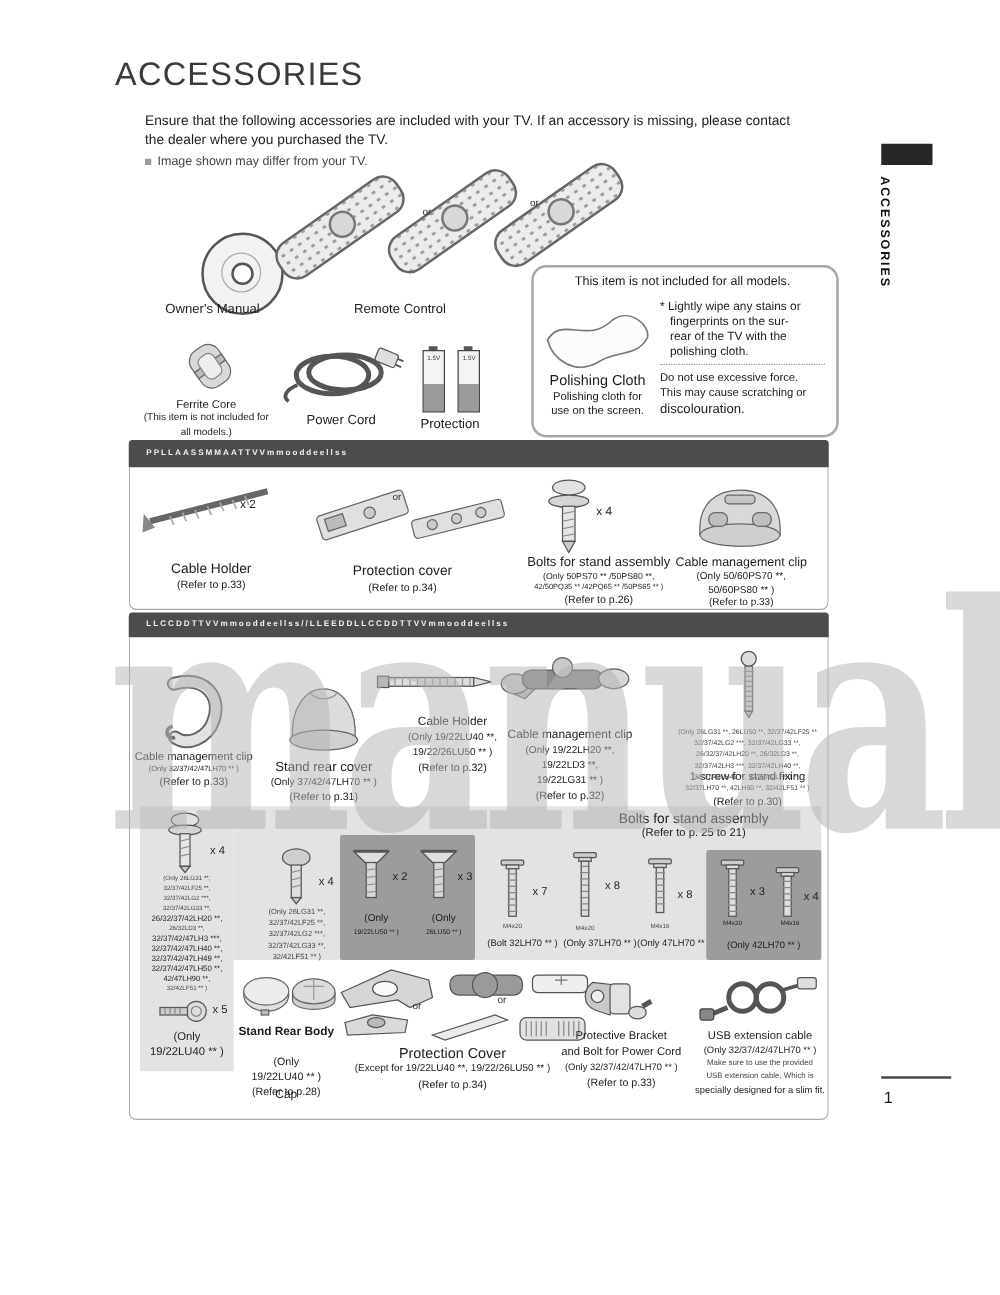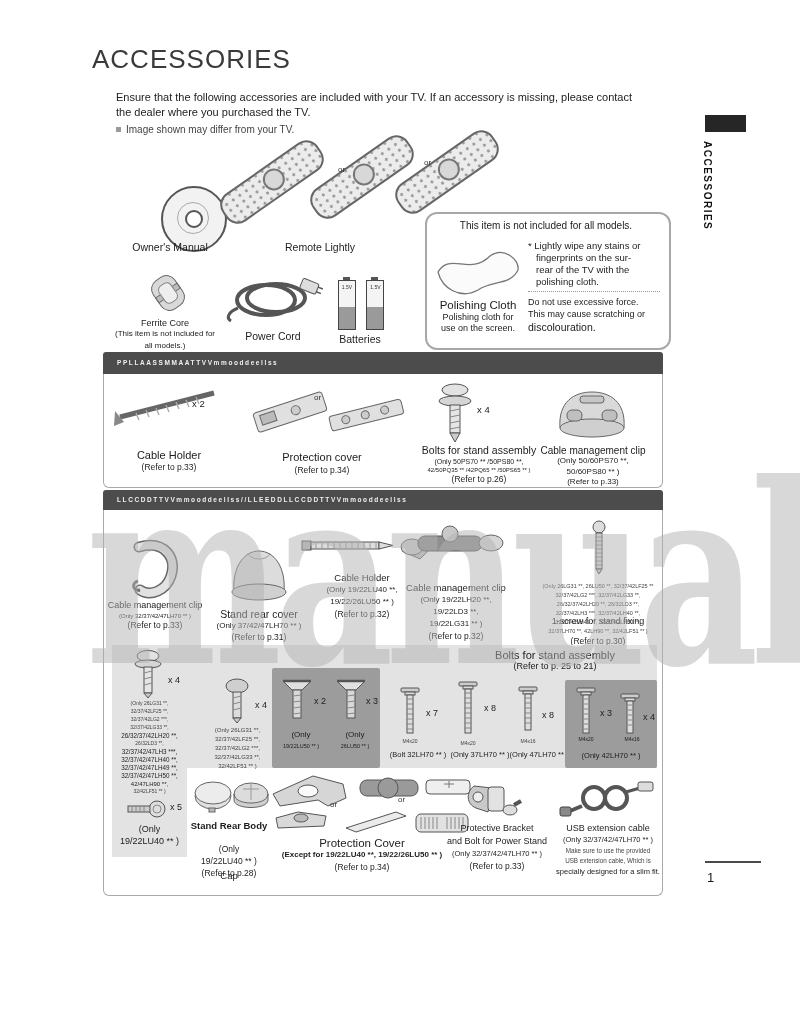--- a/index.html
+++ b/index.html
@@ -79,21 +79,21 @@
       <div class="pad"></div>
     </div>
   <div class="remote" style="left:345px;top:119px;transform:rotate(55deg);">
       <div class="pad"></div>
     </div>
   <div class="remote" style="left:430px;top:114px;transform:rotate(55deg);">
       <div class="pad"></div>
     </div>
   <span class="abs orr" style="left:338px;top:165px;">or</span>
   <span class="abs orr" style="left:424px;top:158px;">or</span>
-  <div class="abs f105 ctr" style="left:240px;top:241px;width:160px;">Remote Lightly</div>
+  <div class="abs f105 ctr" style="left:240px;top:241px;width:160px;">Remote Control</div>
 
   <svg class="abs" style="left:146px;top:270px;" width="44" height="46">
     <g transform="rotate(-35 22 23)">
       <rect x="9" y="6" width="26" height="34" rx="10" fill="#d9d9d9" stroke="#666"></rect>
       <rect x="9" y="20" width="26" height="6" fill="#bbb" stroke="#666"></rect>
       <rect x="15" y="13" width="14" height="20" rx="5" fill="#eee" stroke="#888"></rect>
     </g>
   </svg>
   <div class="abs f9 ctr" style="left:95px;top:318px;width:140px;">Ferrite Core</div>
   <div class="abs f8 ctr" style="left:95px;top:329px;width:140px;">(This item is not included for</div>
@@ -108,21 +108,21 @@
       <line x1="96" y1="12" x2="101" y2="12" stroke="#555" stroke-width="1.5"></line>
       <line x1="96" y1="17" x2="101" y2="17" stroke="#555" stroke-width="1.5"></line>
     </g>
   </svg>
   <div class="abs f105 ctr" style="left:228px;top:330px;width:90px;">Power Cord</div>
 
   <div class="abs" style="left:338px;top:280px;">
     <span class="battery"><span class="bv">1.5V</span></span>
     <span class="battery"><span class="bv">1.5V</span></span>
   </div>
-  <div class="abs f105 ctr" style="left:325px;top:333px;width:70px;">Batteries</div>
+  <div class="abs f105 ctr" style="left:325px;top:333px;width:70px;">Protection</div>
 
   <div class="abs clothbox" style="left:425px;top:212px;width:242px;height:134px;"></div>
   <div class="abs f10 ctr" style="left:430px;top:219px;width:232px;">This item is not included for all models.</div>
   <svg class="abs" style="left:432px;top:242px;" width="92" height="58">
     <path d="M6,30 C18,10 38,34 58,14 C72,4 88,18 86,28 C78,44 60,38 46,48 C28,58 10,46 6,30 Z" fill="#fbfbfb" stroke="#777" stroke-width="1.3"></path>
   </svg>
   <div class="abs f115 ctr" style="left:430px;top:298px;width:96px;">Polishing Cloth</div>
   <div class="abs f9 ctr" style="left:430px;top:312px;width:96px;">Polishing cloth for</div>
   <div class="abs f9 ctr" style="left:430px;top:323px;width:96px;">use on the screen.</div>
   <div class="abs f95" style="left:528px;top:240px;width:134px;">* Lightly wipe any stains or</div>
@@ -402,32 +402,32 @@
     <path d="M176,12 h10 M181,9 v7" stroke="#777"></path>
     <path d="M8,46 L30,40 L58,44 L56,54 L10,56 Z" fill="#d9d9d9" stroke="#555"></path>
     <ellipse cx="33" cy="46" rx="7" ry="4" fill="#bbb" stroke="#555"></ellipse>
     <polygon points="78,56 128,40 138,44 88,60" fill="#ebebeb" stroke="#555"></polygon>
     <rect x="148" y="42" width="52" height="18" rx="5" fill="#e2e2e2" stroke="#555"></rect>
     <path d="M153,45 v12 M157,45 v12 M161,45 v12 M165,45 v12 M169,45 v12 M179,45 v12 M183,45 v12 M187,45 v12 M191,45 v12 M195,45 v12" stroke="#888" stroke-width="1"></path>
   </svg>
   <span class="abs orr" style="left:330px;top:800px;">or</span>
   <span class="abs orr" style="left:398px;top:795px;">or</span>
   <div class="abs f115 ctr" style="left:278px;top:836px;width:168px;">Protection Cover</div>
-  <div class="abs f8 ctr" style="left:262px;top:850px;width:200px;font-weight:bold;">(Except for 19/22LU40 **, 19/22/26LU50 ** )</div>
+  <div class="abs f8 ctr" style="left:262px;top:850px;width:200px;">(Except for 19/22LU40 **, 19/22/26LU50 ** )</div>
   <div class="abs f85 ctr" style="left:262px;top:862px;width:200px;">(Refer to p.34)</div>
 
   <svg class="abs" style="left:464px;top:778px;" width="60" height="42">
     <path d="M10,8 C2,14 2,26 12,30 L24,34 L28,10 Z" fill="#c9c9c9" stroke="#555"></path>
     <rect x="24" y="9" width="16" height="24" rx="3" fill="#e2e2e2" stroke="#555"></rect>
     <circle cx="14" cy="19" r="5" fill="#eee" stroke="#555"></circle>
     <ellipse cx="46" cy="32" rx="7" ry="5" fill="#ddd" stroke="#555"></ellipse>
     <path d="M50,27 l7,-4" stroke="#555" stroke-width="4"></path>
   </svg>
   <div class="abs f9 ctr" style="left:438px;top:823px;width:118px;">Protective Bracket</div>
-  <div class="abs f9 ctr" style="left:438px;top:836px;width:118px;">and Bolt for Power Stand</div>
+  <div class="abs f9 ctr" style="left:438px;top:836px;width:118px;">and Bolt for Power Cord</div>
   <div class="abs f75 ctr" style="left:438px;top:849px;width:118px;">(Only 32/37/42/47LH70 ** )</div>
   <div class="abs f85 ctr" style="left:438px;top:861px;width:118px;">(Refer to p.33)</div>
 
   <svg class="abs" style="left:558px;top:780px;" width="98" height="38">
     <circle cx="36" cy="18" r="11" fill="none" stroke="#555" stroke-width="4"></circle>
     <circle cx="58" cy="18" r="11" fill="none" stroke="#555" stroke-width="4"></circle>
     <path d="M24,26 L12,31" stroke="#555" stroke-width="4" fill="none"></path>
     <rect x="2" y="27" width="11" height="9" rx="2" fill="#888" stroke="#444"></rect>
     <path d="M68,12 L82,8" stroke="#555" stroke-width="3" fill="none"></path>
     <rect x="80" y="2" width="15" height="9" rx="2" fill="#ddd" stroke="#555"></rect>

